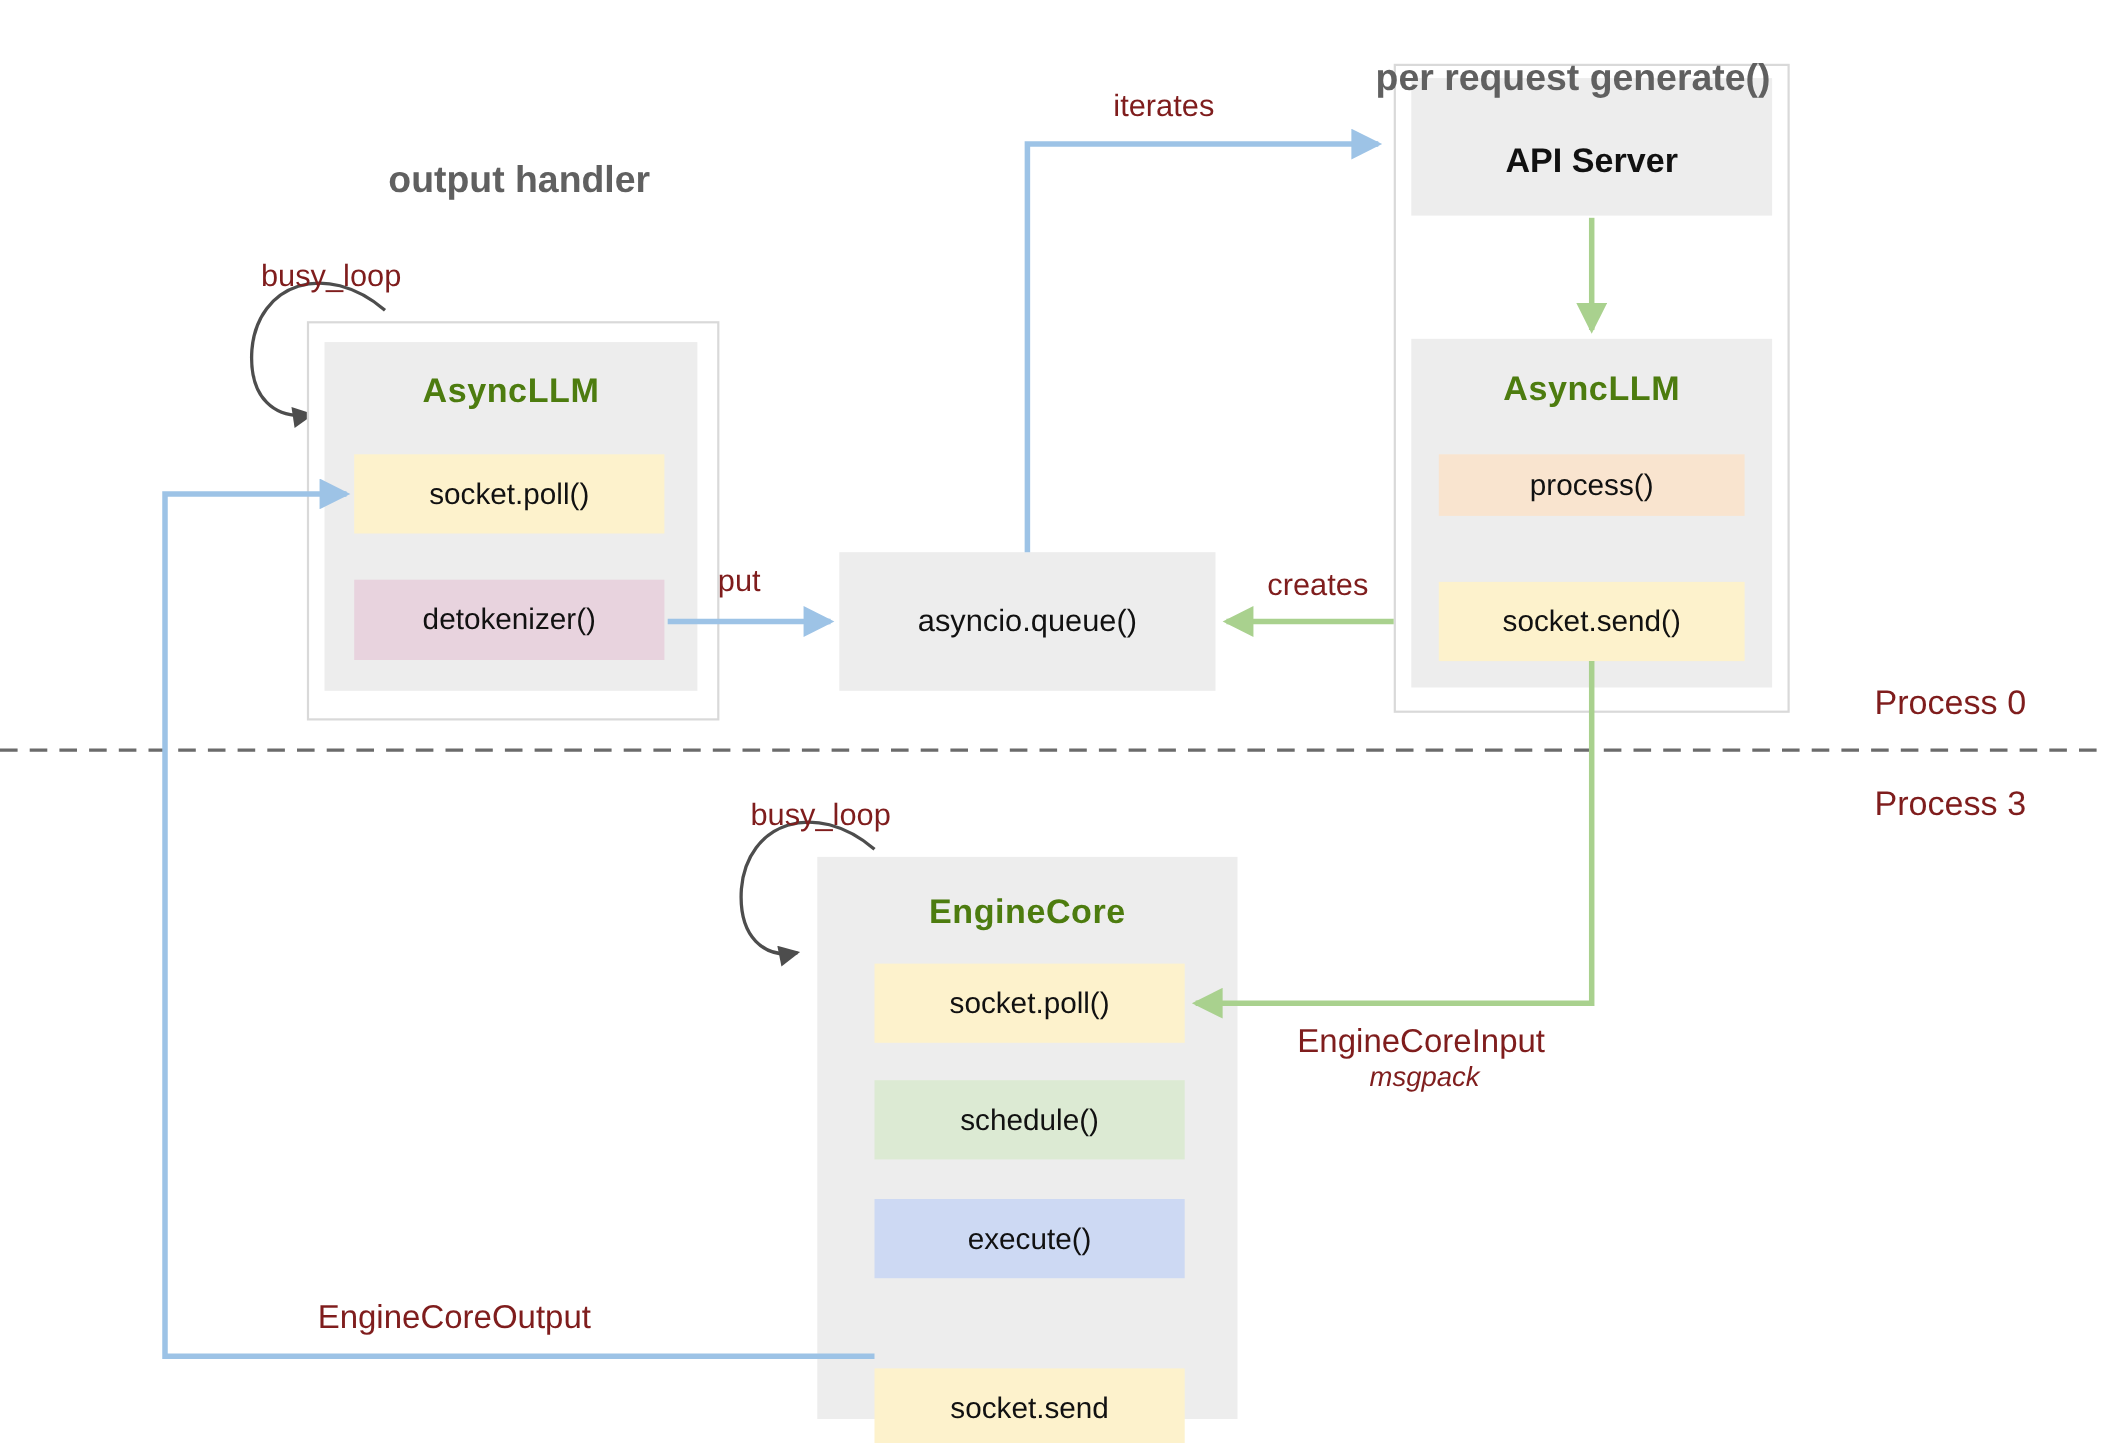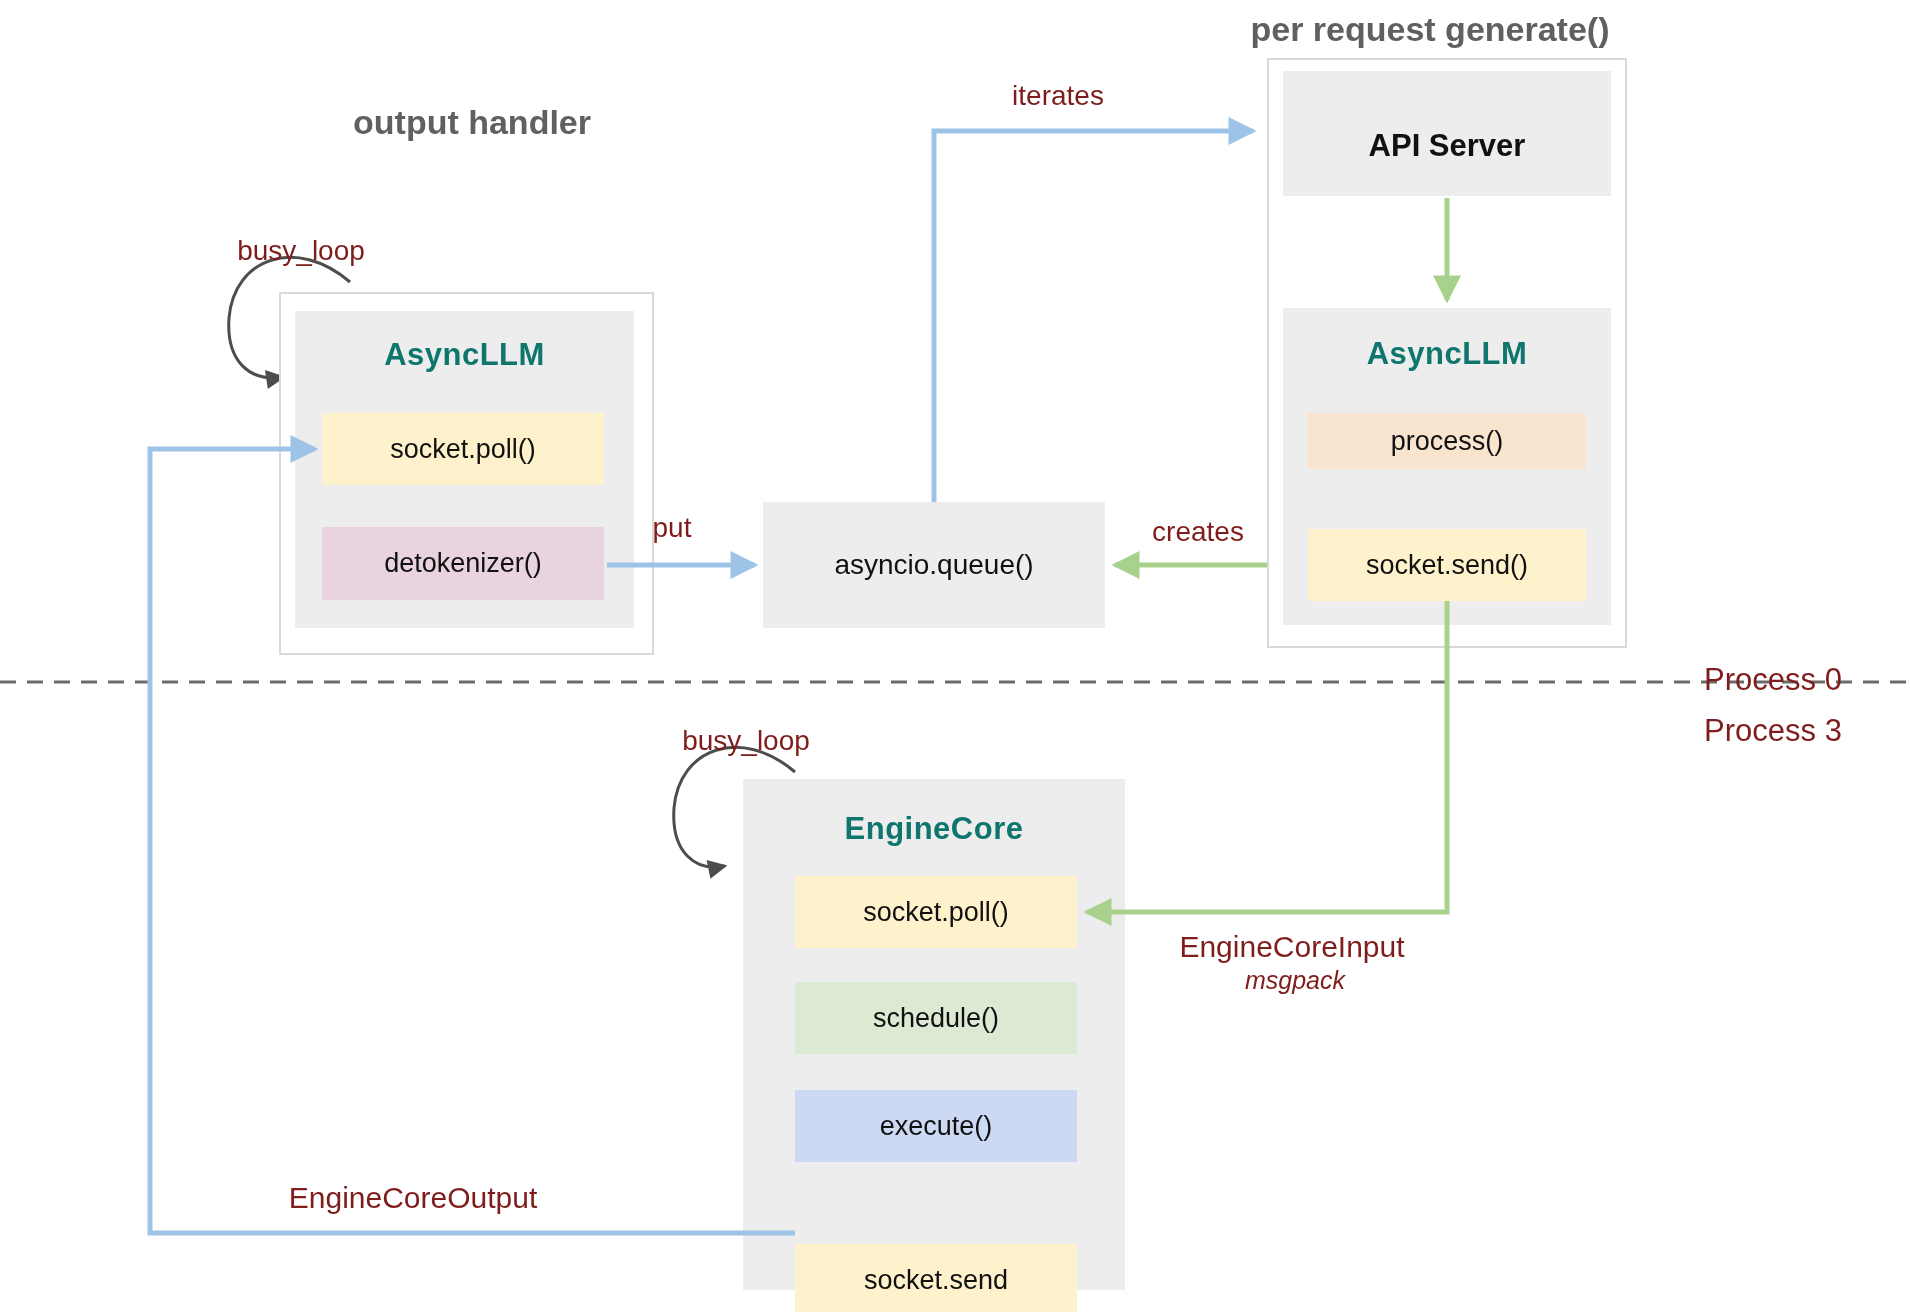--- a/index.html
+++ b/index.html
@@ -7,32 +7,32 @@
     position:relative;width:1910px;height:1312px;background:#ffffff;overflow:hidden;
     font-family:"Liberation Sans", sans-serif;
   }
   svg.layer{position:absolute;left:0;top:0;pointer-events:none;}
   svg.under{z-index:0;}
   .node, .outerbox{position:absolute;box-sizing:border-box;z-index:1;}
   .outerbox{background:#ffffff;border:2px solid #d9d9d9;}
   .node{background:#ededed;}
   .node-title{
     position:absolute;left:0;width:100%;text-align:center;
-    font-weight:bold;font-size:31px;color:#0f766e;letter-spacing:0.5px;
+    font-weight:bold;font-size:31px;color:#4d7c0f;letter-spacing:0.5px;
   }
   .method{
     position:absolute;display:flex;align-items:center;justify-content:center;
     font-size:27px;color:#111111;
   }
   svg.over{z-index:2;}
   .lbl{
     position:absolute;transform:translate(-50%,-50%);white-space:nowrap;
     color:#7f1d1d;z-index:3;
   }
-  .lbl.section{font-size:34px;font-weight:bold;color:#606060;}
+  .lbl.section{font-size:34px;font-weight:bold;color:#606060;margin-top:42px;}
   .lbl.small{font-size:28px;}
   .lbl.med{font-size:30px;}
   .lbl.proc{font-size:31px;}
   .lbl.italic{font-size:25px;font-style:italic;}
 </style>
 </head>
 <body>
 
 <div class="canvas">
 
@@ -103,20 +103,20 @@
   <div class="lbl section" style="left:472px;top:122px;">output handler</div>
   <div class="lbl section" style="left:1430px;top:29px;">per request generate()</div>
 
   <div class="lbl small" style="left:301px;top:251px;">busy_loop</div>
   <div class="lbl small" style="left:746px;top:741px;">busy_loop</div>
 
   <div class="lbl small" style="left:1058px;top:96px;">iterates</div>
   <div class="lbl small" style="left:672px;top:528px;">put</div>
   <div class="lbl small" style="left:1198px;top:532px;">creates</div>
 
-  <div class="lbl proc" style="left:1773px;top:639px;margin-top:41px;">Process 0</div>
+  <div class="lbl proc" style="left:1773px;top:639px;">Process 0</div>
   <div class="lbl proc" style="left:1773px;top:731px;">Process 3</div>
 
   <div class="lbl med" style="left:1292px;top:947px;">EngineCoreInput</div>
   <div class="lbl italic" style="left:1295px;top:980px;">msgpack</div>
   <div class="lbl med" style="left:413px;top:1198px;">EngineCoreOutput</div>
 
 </div>
 
 </body></html>

